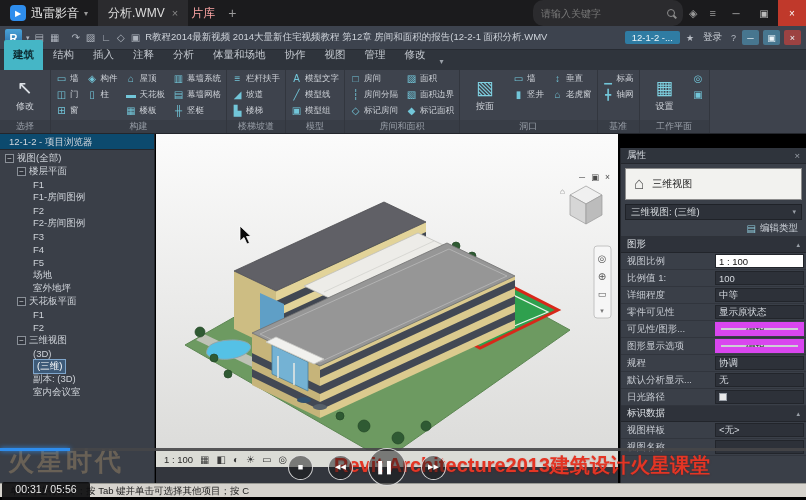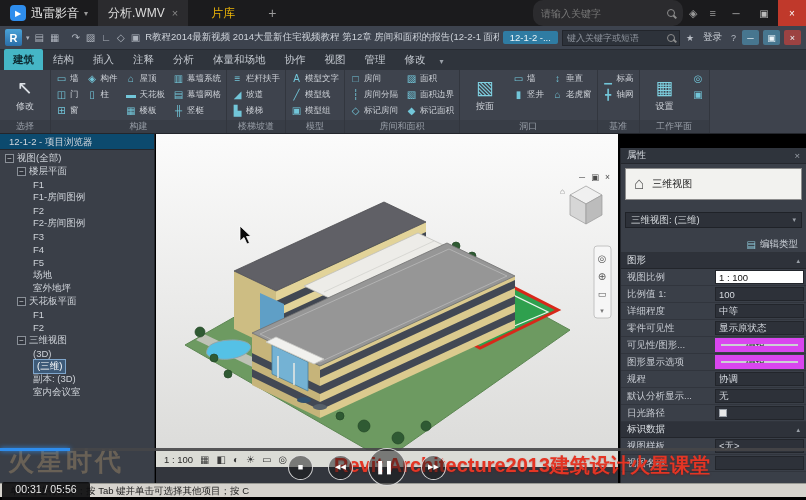--- a/index.html
+++ b/index.html
@@ -9,21 +9,21 @@
 
   
   .ptop{position:absolute;left:0;top:0;width:806px;height:26px;background:#1b1b1d;
     display:flex;align-items:center;color:#c9c9c9;font-size:12px;z-index:3}
   .brand{display:flex;align-items:center;gap:5px;padding:0 10px;color:#e8e8e8}
   .logo{width:16px;height:16px;border-radius:4px;background:#2e8ded;color:#fff;
     display:flex;align-items:center;justify-content:center;font-size:8px}
   .caret{font-size:8px;color:#9a9a9a}
   .ptab{height:26px;display:flex;align-items:center;gap:7px;padding:0 10px;background:#2b2b2e;color:#ddd}
   .ptab .x{color:#888;font-size:11px}
-  .ptab2{padding:0 23px;color:#eab308}
+  .ptab2{padding:0 3px;color:#fca5a5}
   .ptab-add{padding:0 10px;color:#9a9a9a;font-size:14px}
   .psearch{margin-left:auto;display:flex;align-items:center;gap:5px;background:#2b2b2e;
     border-radius:10px;height:26px;width:150px;padding:0 8px}
   .psearch input{flex:1;min-width:0;background:transparent;border:none;outline:none;
     color:#cfcfcf;font-size:10px}
   .psearch input::placeholder{color:#777}
   .mag{width:8px;height:8px;border:1.5px solid #8d8d8d;border-radius:50%;position:relative;flex:none}
   .mag::after{content:"";position:absolute;width:4px;height:1.5px;background:#8d8d8d;
     transform:rotate(45deg);right:-3px;bottom:-1px}
   .pic{padding:0 6px;color:#9a9a9a;font-size:11px}
@@ -49,21 +49,21 @@
   .rsearch input::placeholder{color:#8d939c}
   .ricn{color:#b8bdc5;font-size:9px;padding:0 2px}
   .rlogin{font-size:9.5px;color:#ccd1d8;padding:0 3px;white-space:nowrap}
   .rwin{width:17px;height:15px;background:#47768f;color:#eef5f9;font-size:9px;
     display:flex;align-items:center;justify-content:center;border-radius:2px;flex:none}
   .rwin.rclose{background:#9c4242}
 
   
   .rtabs{position:absolute;left:0;top:50px;width:806px;height:20px;background:#2f343c;
     display:flex;align-items:flex-end;padding-left:4px;gap:1px;z-index:1}
-  .rtab{height:21px;display:flex;align-items:center;padding:0 9px;color:#c3c8cf;font-size:10.5px;white-space:nowrap}
+  .rtab{height:30px;display:flex;align-items:center;padding:0 9px;color:#c3c8cf;font-size:10.5px;white-space:nowrap}
   .rtab.active{background:#45b6c6;color:#0d2930;font-weight:bold;border-radius:2px 2px 0 0}
   .rtab-more{color:#9aa0a8;font-size:8px;padding:0 5px 4px 4px}
 
   
   .rribbon{position:absolute;left:0;top:70px;width:806px;height:64px;background:#3e434d;
     display:flex;border-bottom:1px solid #23262c;overflow:hidden;z-index:1}
   .panel{display:flex;flex-direction:column;border-right:1px solid #32363e;flex:none}
   .pbody{flex:1;display:flex;align-items:stretch;padding:1px 2px;gap:2px}
   .plabel{height:13px;font-size:9px;color:#989ea7;text-align:center;line-height:13px;
     background:#383d46;white-space:nowrap;padding:0 3px}
@@ -105,21 +105,21 @@
 
   
   .rprops{position:absolute;left:620px;top:148px;width:186px;height:349px;background:#3a3f48;
     border-left:1px solid #24272d;display:flex;flex-direction:column;overflow:hidden;z-index:1}
   .pheader{height:16px;background:#2f343c;color:#d3d7dd;font-size:9.5px;display:flex;
     align-items:center;justify-content:space-between;padding:0 6px;border-bottom:1px solid #24272d;flex:none}
   .phx{color:#9aa0a8}
   .tsel{margin:4px;height:32px;background:#f2f2ef;border:1px solid #8c8c8c;display:flex;
     align-items:center;gap:8px;padding:0 8px;color:#222;font-size:10px;flex:none}
   .house{font-size:17px;color:#555}
-  .combo{margin:8px 4px;height:16px;background:#2d3139;border:1px solid #1f2228;display:flex;
+  .combo{margin:0 4px;height:16px;background:#2d3139;border:1px solid #1f2228;display:flex;
     align-items:center;justify-content:space-between;padding:0 5px;color:#d6dade;font-size:9.5px;flex:none}
   .carD{font-size:7px;color:#9aa0a8}
   .etrow{height:17px;display:flex;align-items:center;justify-content:flex-end;gap:4px;
     padding:0 8px;color:#ccd1d8;font-size:9.5px;border-bottom:1px solid #2e3239;flex:none}
   .eticon{color:#8fc9da;font-size:10px}
   .psec{height:16px;background:#2e323a;display:flex;align-items:center;justify-content:space-between;
     padding:0 6px;color:#dde1e6;font-size:9.5px;border-bottom:1px solid #22252b;flex:none}
   .seccar{font-size:7px;color:#9aa0a8}
   .prow{display:flex;height:17px;align-items:stretch;border-bottom:1px solid #31353d;
     font-size:9.5px;flex:none}
@@ -182,24 +182,20 @@
     <span class="qi">▤</span>
     <span class="qi">▦</span>
     <span class="qi"></span>
     <span class="qi">↷</span>
     <span class="qi">▨</span>
     <span class="qi">∟</span>
     <span class="qi">◇</span>
     <span class="qi">▣</span>
     <span class="rtitle-text">R教程2014最新视频 2014大量新住宅视频教程 第12章 房间和面积的报告(12-2-1 面积分析.WMV</span>
     <span class="doc-badge">12-1-2 -...</span>
-    <span class="rsearch">
-      <input placeholder="键入关键字或短语" style="">
-      <span class="mag"></span>
-    </span>
     <span class="ricn">★</span>
     <span class="rlogin">登录</span>
     <span class="ricn">?</span>
     <span class="rwin">─</span>
     <span class="rwin">▣</span>
     <span class="rwin rclose">×</span>
   </div>
 
   <div class="rtabs">
     <span class="rtab active">建筑</span>

